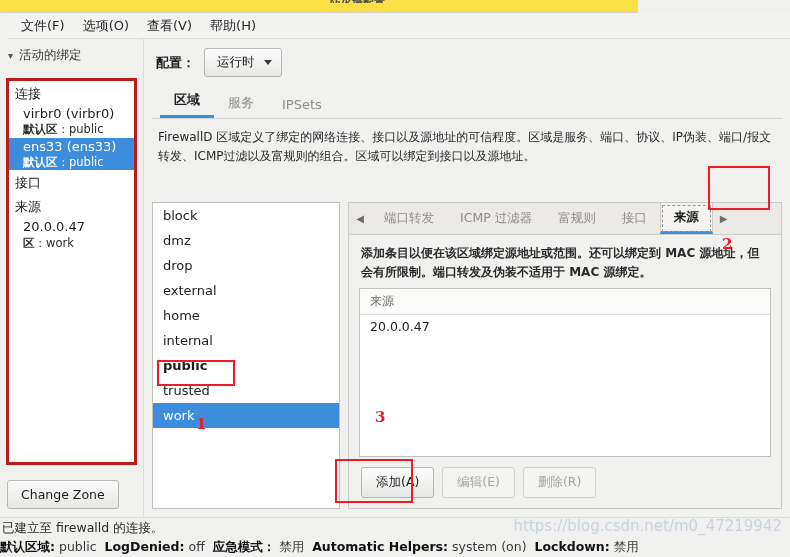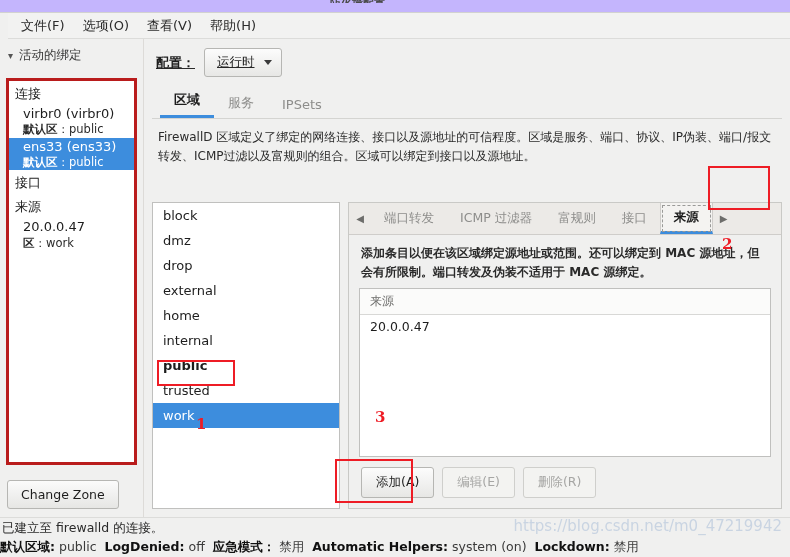--- a/index.html
+++ b/index.html
@@ -9,22 +9,22 @@
     background: #f0f0ef;
     font-family: "DejaVu Sans", "Liberation Sans", sans-serif;
     font-size: 12px;
     color: #2a2a2a;
     overflow: hidden;
     position: relative;
   }
 
   
   .titlestrip {
-    position:absolute; left:0; top:0; width:790px; height:13px;
-    background:#c4b5fd; border-bottom:1px solid #d2d2d0;
+    position:absolute; left:0; top:0; width:638px; height:13px;
+    background:#fde047; border-bottom:1px solid #d2d2d0;
   }
   .titlestrip .ghost {
     position:absolute; left:330px; top:-5px;
     font-size:11px; font-weight:bold; color:#4a4a4a;
     white-space:nowrap; overflow:hidden; height:8px;
   }
 
   
   .menubar {
     position:absolute; left:8px; top:13px; width:790px; height:26px;
@@ -65,21 +65,21 @@
     border:1px solid #b6b6b3; border-radius:3px; color:#1d1d1d;
     cursor:default;
     text-align:right;
   }
 
   
   .rightpanel {
     position:absolute; left:143px; top:39px; width:647px; height:478px;
     background:#f0f0ef; border-left:1px solid #dddbd8;
   }
-  .cfgrow { display:flex; align-items:center; gap:9px; padding:9px 0 8px 12px;text-decoration:underline; }
+  .cfgrow { display:flex; align-items:center; gap:9px; padding:9px 0 8px 12px; }
   .cfglabel { font-size:13px; font-weight:bold; color:#1d1d1d; }
   .cfgdrop {
     display:flex; align-items:center; gap:9px;
     padding:5px 9px 5px 12px; font-size:12.5px; color:#1d1d1d;
     background:linear-gradient(#fcfcfc,#e7e7e5);
     border:1px solid #b6b6b3; border-radius:3px; cursor:default;
   }
   .caret { width:0;height:0;border-left:4px solid transparent;border-right:4px solid transparent;border-top:5px solid #3a3a3a; }
 
   .toptabs {

